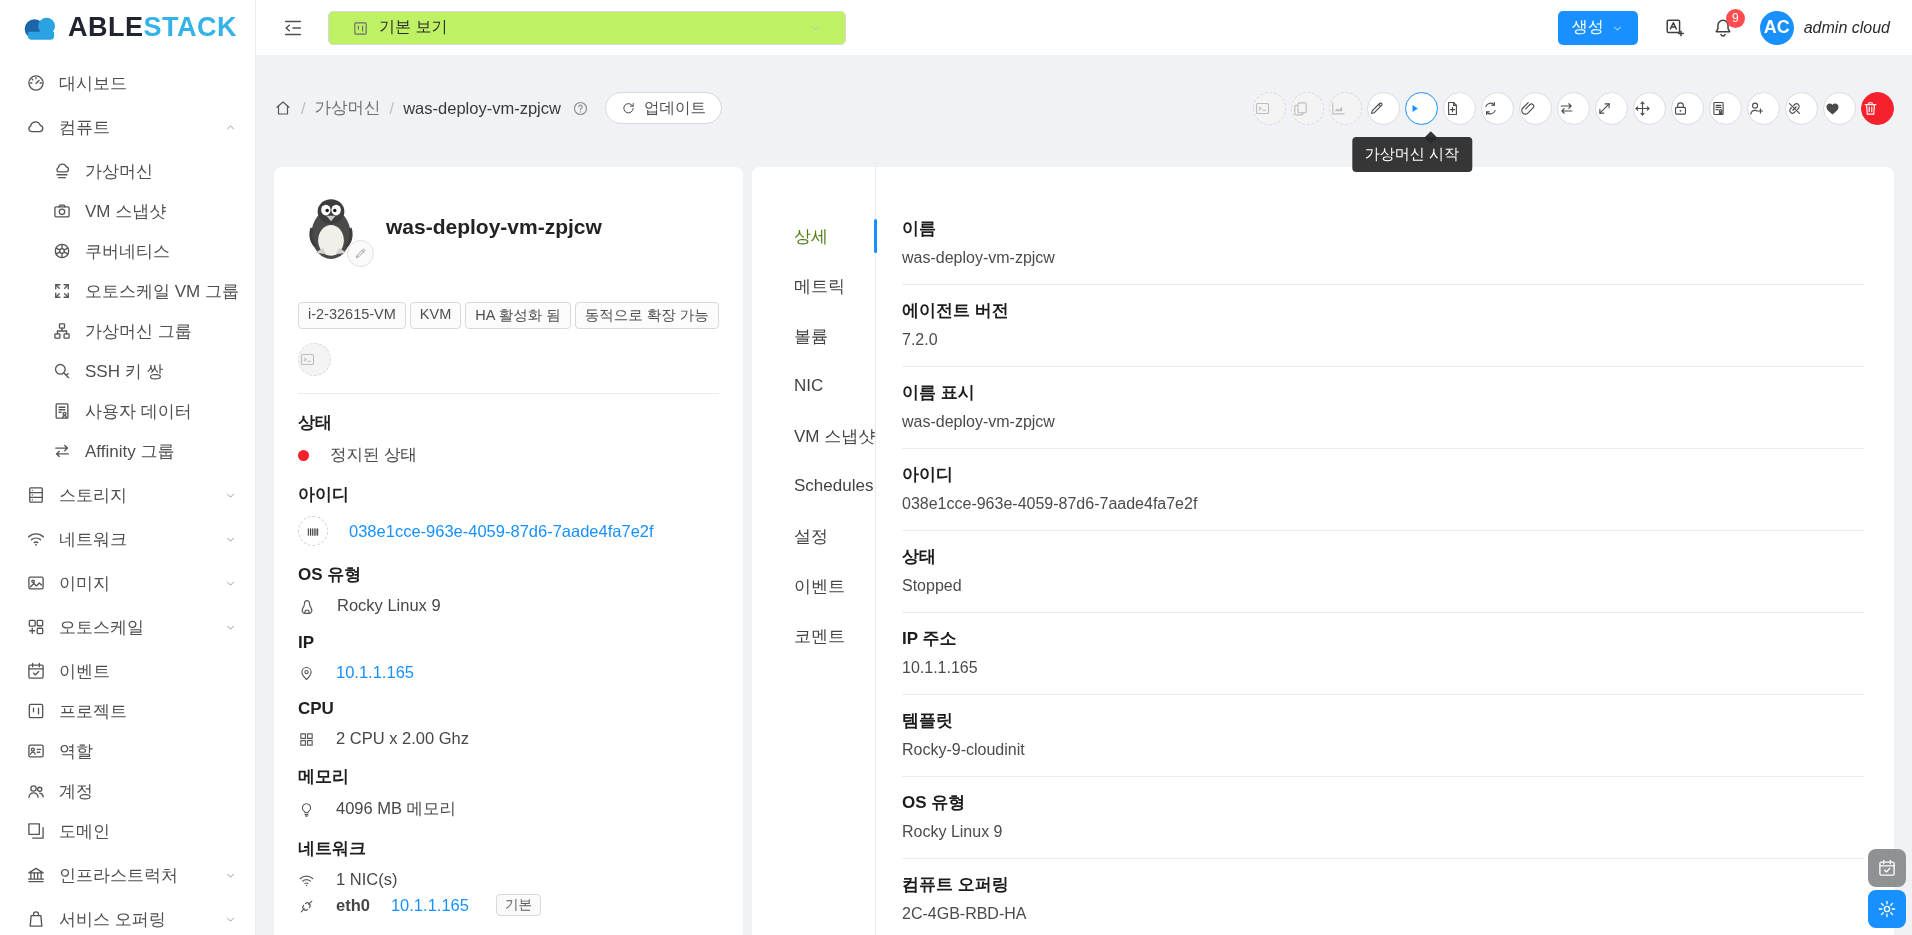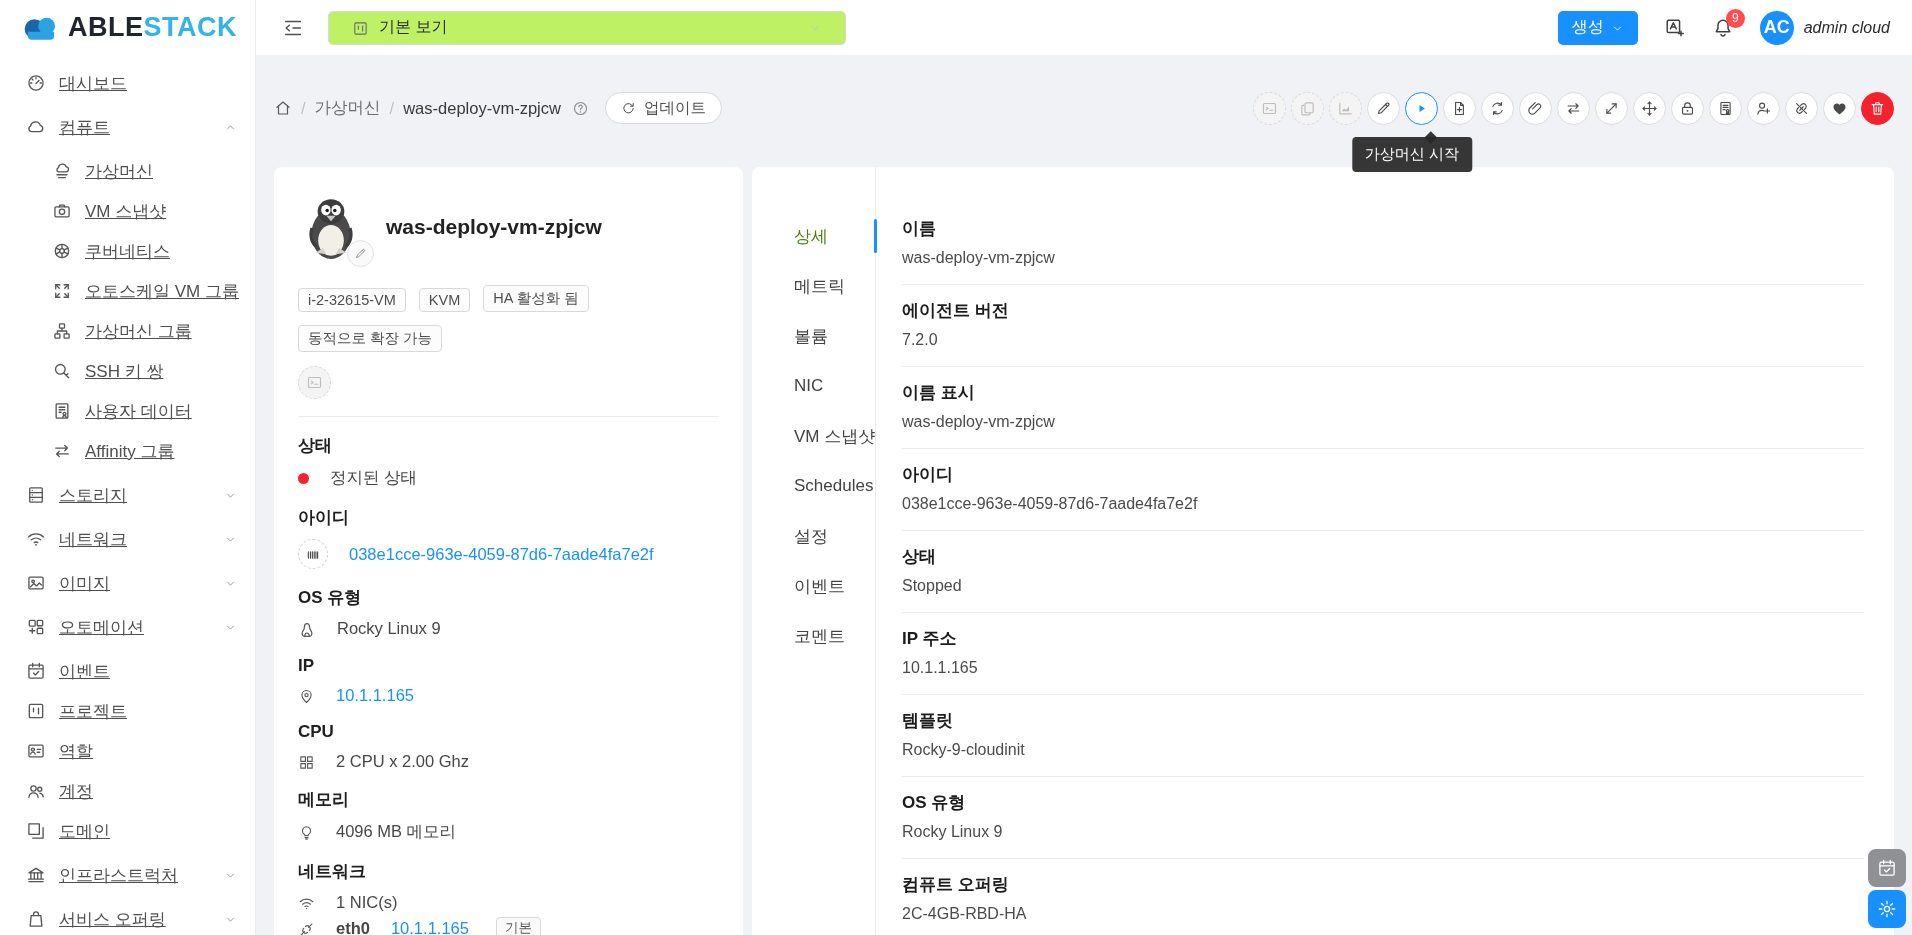--- a/index.html
+++ b/index.html
@@ -9,21 +9,21 @@
   svg.ic * { stroke:currentColor; stroke-width:1.6; fill:none; stroke-linecap:round; stroke-linejoin:round; }
   svg.ic .fill { fill:currentColor; stroke:none; }
 
   
   .sidebar { position:absolute; left:0; top:0; width:256px; height:935px; background:#fff; border-right:1px solid #ededed; z-index:5; }
   .logo { height:55px; display:flex; align-items:center; padding-left:22px; }
   .logo-text { font-size:27px; font-weight:bold; letter-spacing:.5px; margin-left:8px; }
   .logo-able { color:#20242e; }
   .logo-stack { color:#33b3e8; }
   .menu { padding-top:8px; }
-  .mi { height:40px; display:flex; align-items:center; padding-left:26px; padding-right:16px; font-size:17px; color:#4f4f4f; cursor:pointer; position:relative;text-decoration:underline; }
+  .mi { height:40px; display:flex; align-items:center; padding-left:26px; padding-right:16px; font-size:17px; color:#4f4f4f; cursor:pointer; position:relative; }
   .mi.sub { padding-left:52px; }
   .mi.group { margin:4px 0; }
   .mi .micon { width:20px; height:20px; margin-right:13px; color:#555; flex:0 0 auto; }
   .mi .chev { position:absolute; right:18px; color:#8c8c8c; }
 
   
   .header { position:absolute; left:256px; top:0; right:0; height:55px; background:#fff; display:flex; align-items:center; z-index:4; }
   .fold-btn { margin-left:26px; color:#4f4f4f; cursor:pointer; }
   .view-select { margin-left:24px; width:518px; height:34px; border:1px solid #d9d9d9; border-radius:5px; background:#bef264; display:flex; align-items:center; padding:0 23px; font-size:16px; color:#2b2b2b; cursor:pointer; }
   .view-select .micon { color:#6b6b6b; margin-right:10px; }
@@ -39,39 +39,39 @@
   .content { position:absolute; left:256px; top:55px; right:0; bottom:0; padding:0 18px; overflow:hidden; }
   .crumb-row { margin-top:36px; height:34px; display:flex; align-items:center; }
   .crumb { display:flex; align-items:center; font-size:16.5px; color:#6e6e6e; gap:9px; }
   .crumb .home { color:#595959; cursor:pointer; display:flex; }
   .crumb .sep { color:#bfbfbf; }
   .crumb .link { cursor:pointer; }
   .crumb .cur { color:#3a3a3a; }
   .crumb .q { color:#8c8c8c; margin-left:2px; display:flex; cursor:pointer; }
   .refresh-btn { margin-left:16px; height:32px; border:1px solid #d9d9d9; border-radius:16px; background:#fff; padding:0 15px; font-size:15.5px; color:#4f4f4f; display:flex; align-items:center; gap:8px; cursor:pointer; font-family:inherit; }
   .actions { margin-left:auto; display:flex; gap:5px; }
-  .abtn { width:33px; height:33px; border-radius:50%; background:#fff; border:1px solid #dcdcdc; color:#4a4a4a; display:flex; align-items:center; justify-content:center; cursor:pointer; position:relative; }
+  .abtn { width:33px; height:33px; border-radius:50%; background:#fff; border:1px solid #dcdcdc; color:#4a4a4a; display:flex; align-items:center; justify-content:flex-start; cursor:pointer; position:relative; }
   .abtn.disabled { border:1px dashed #d9d9d9; background:#f4f4f4; color:#bdbdbd; cursor:not-allowed; }
   .abtn.primary { border-color:#1890ff; color:#1890ff; }
   .abtn.dark { color:#4a4a4a; }
   .abtn.danger { background:#f5222d; border-color:#f5222d; color:#fff; }
   .tooltip { position:absolute; top:44px; left:50%; transform:translateX(-58%); background:rgba(40,40,40,.93); color:#fff; font-size:15px; padding:8px 13px; border-radius:4px; white-space:nowrap; z-index:20; }
   .tooltip .arr { position:absolute; top:-4px; left:62%; width:9px; height:9px; background:rgba(40,40,40,.93); transform:rotate(45deg); }
 
   .cards { display:flex; gap:9px; margin-top:42px; align-items:flex-start; }
   .card { background:#fff; border-radius:8px; }
   .card-left { width:469px; padding:24px; min-height:1100px; }
   .card-right { flex:1; min-height:1100px; display:flex; }
 
   
   .vm-head { display:flex; align-items:center; gap:22px; }
   .tux-wrap { position:relative; width:66px; height:72px; flex:0 0 auto; }
   .edit-badge { position:absolute; right:-10px; bottom:-4px; width:27px; height:27px; border-radius:50%; background:#fafafa; border:1px solid #e1e1e1; color:#8c8c8c; display:flex; align-items:center; justify-content:center; cursor:pointer; }
   .vm-title { font-size:21px; font-weight:600; color:#222; }
-  .tag-row { margin-top:22px; display:flex; gap:13px; flex-wrap:wrap;align-items:flex-end; }
+  .tag-row { margin-top:39px; display:flex; gap:4px; flex-wrap:wrap; }
   .tag { border:1px solid #d9d9d9; background:#fcfcfc; border-radius:4px; font-size:14.5px; color:#4f4f4f; padding:3px 9px; }
   .console-row { margin-top:14px; }
   .divider { border-top:1px solid #ececec; margin-top:17px; }
   .sec { margin-top:17px; }
   .sec-label { font-size:17px; font-weight:600; color:#1f1f1f; margin-bottom:10px; }
   .sec-row { display:flex; align-items:center; gap:21px; font-size:16.5px; color:#474747; margin-bottom:5px; }
   .sec-row .micon { color:#595959; flex:0 0 auto; }
   .dot { width:11px; height:11px; border-radius:50%; background:#f5222d; display:inline-block; }
   .blue { color:#1890ff; cursor:pointer; }
   .bar-circle { width:30px; height:30px; border-radius:50%; border:1px dashed #cfcfcf; display:flex; align-items:center; justify-content:center; color:#3f3f3f; flex:0 0 auto; }
@@ -221,21 +221,21 @@
           <path d="M6.5 9.5l5.5 5.5 5.5-5.5"></path>
         </svg>
       </div>
       <div class="mi group">
         <svg class="ic micon" viewBox="0 0 24 24" width="19" height="19">
           <rect x="4" y="4" width="7" height="7" rx="1"></rect>
           <rect x="13.5" y="4" width="6.5" height="6.5" rx="1"></rect>
           <rect x="13.5" y="13.5" width="6.5" height="6.5" rx="1"></rect>
           <path d="M7.5 13.5v6M4.5 16.5h6"></path>
         </svg>
-        <span>오토메이션</span>
+        <span>오토스케일</span>
         <svg class="ic chev" viewBox="0 0 24 24" width="13" height="13">
           <path d="M6.5 9.5l5.5 5.5 5.5-5.5"></path>
         </svg>
       </div>
       <div class="mi">
         <svg class="ic micon" viewBox="0 0 24 24" width="19" height="19">
           <rect x="3.5" y="5" width="17" height="15.5" rx="1.5"></rect>
           <path d="M3.5 9.5h17M8 3v4M16 3v4"></path>
           <path d="M9 14.5l2.2 2.2 4-4"></path>
         </svg>

